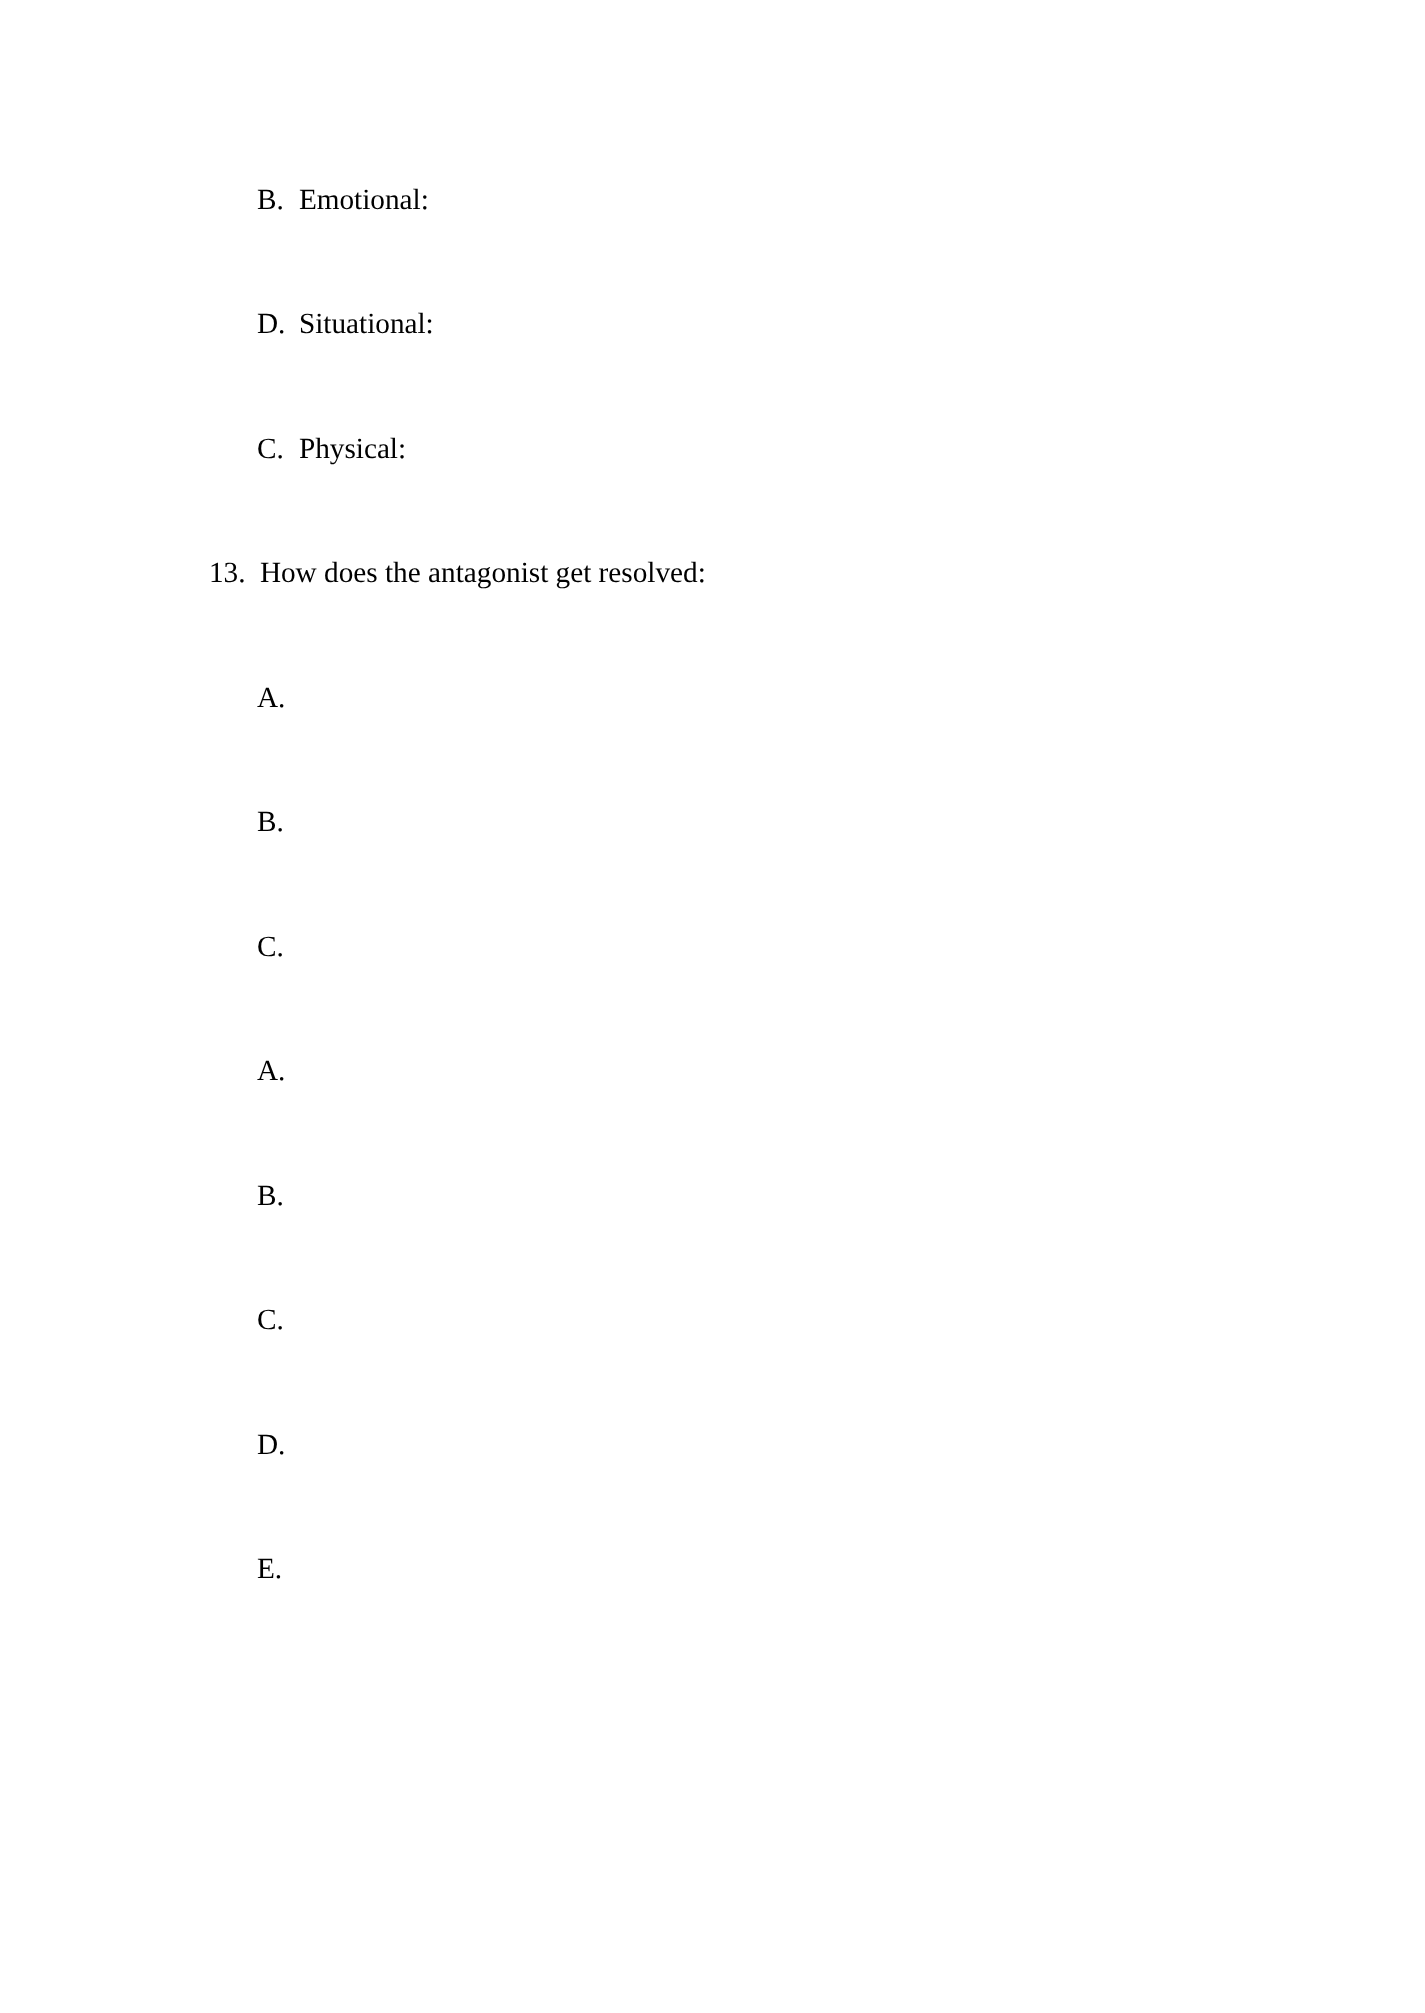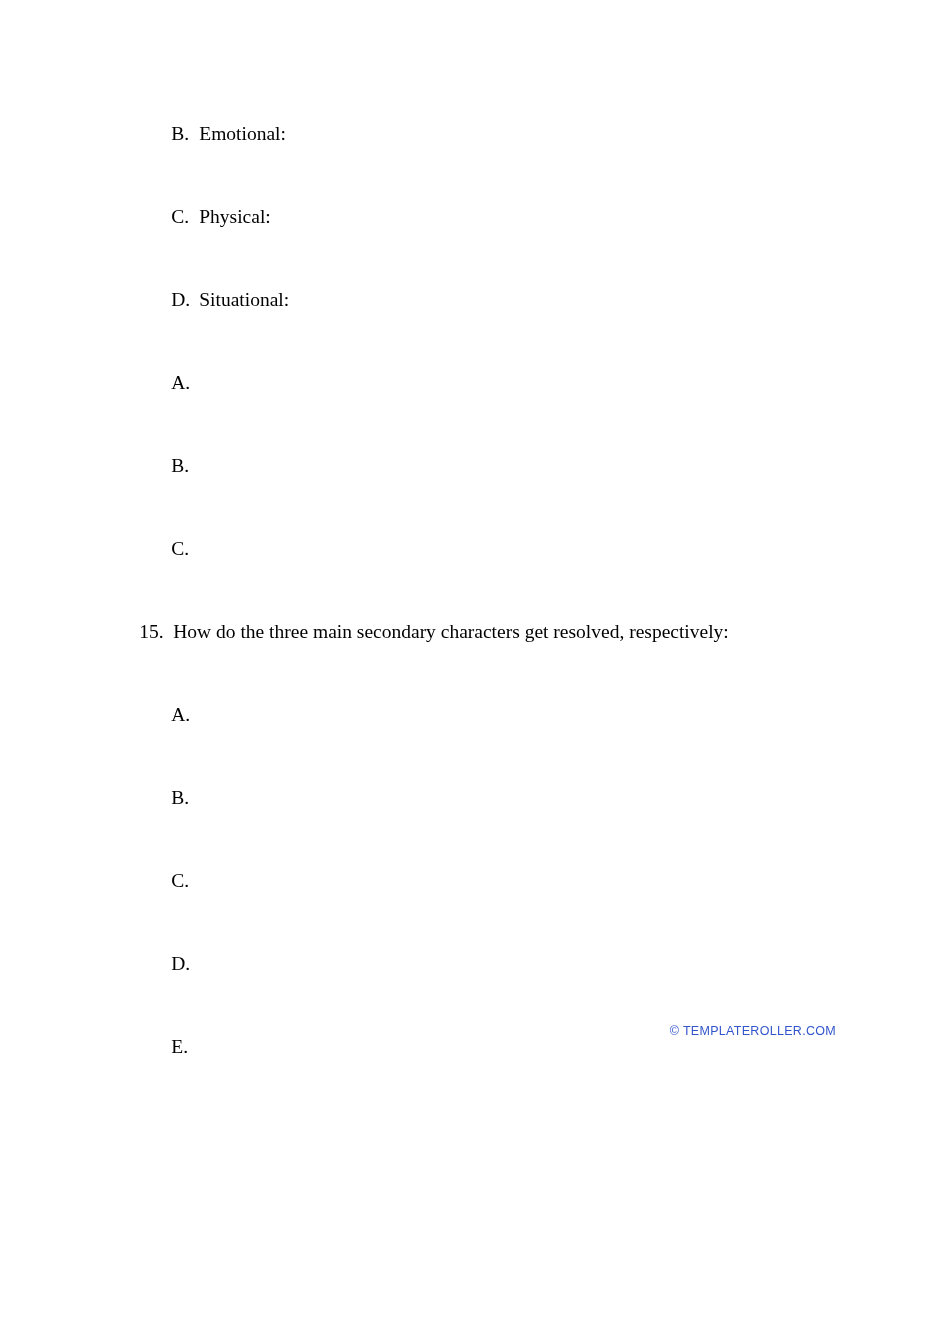--- a/index.html
+++ b/index.html
@@ -74,44 +74,44 @@
 
 <div class="page">
 
   <div class="doc-body">
 
     <div class="line lvl-letter">
       <span class="marker letter">B.</span><span class="text">Emotional:</span>
     </div>
 
     <div class="line lvl-letter">
+      <span class="marker letter">D.</span><span class="text">Situational:</span>
+    </div>
+
+    <div class="line lvl-letter">
       <span class="marker letter">C.</span><span class="text">Physical:</span>
     </div>
 
-    <div class="line lvl-letter">
-      <span class="marker letter">D.</span><span class="text">Situational:</span>
+    <div class="line lvl-num">
+      <span class="marker num">13.</span><span class="text">How does the antagonist get resolved:</span>
     </div>
-
 
 
     <div class="line lvl-letter">
       <span class="marker letter">A.</span><span class="text"></span>
     </div>
 
     <div class="line lvl-letter">
       <span class="marker letter">B.</span><span class="text"></span>
     </div>
 
     <div class="line lvl-letter">
       <span class="marker letter">C.</span><span class="text"></span>
     </div>
 
-    <div class="line lvl-num">
-      <span class="marker num">15.</span><span class="text">How do the three main secondary characters get resolved, respectively:</span>
-    </div>
 
     <div class="line lvl-letter">
       <span class="marker letter">A.</span><span class="text"></span>
     </div>
 
     <div class="line lvl-letter">
       <span class="marker letter">B.</span><span class="text"></span>
     </div>
 
     <div class="line lvl-letter">
@@ -122,18 +122,14 @@
       <span class="marker letter">D.</span><span class="text"></span>
     </div>
 
     <div class="line lvl-letter">
       <span class="marker letter">E.</span><span class="text"></span>
     </div>
 
 
   </div>
 
-  <div class="footer">
-    <span class="fmark">©</span>
-    <span class="fmark">TEMPLATEROLLER.COM</span>
-  </div>
 
 </div>
 
 </body></html>

